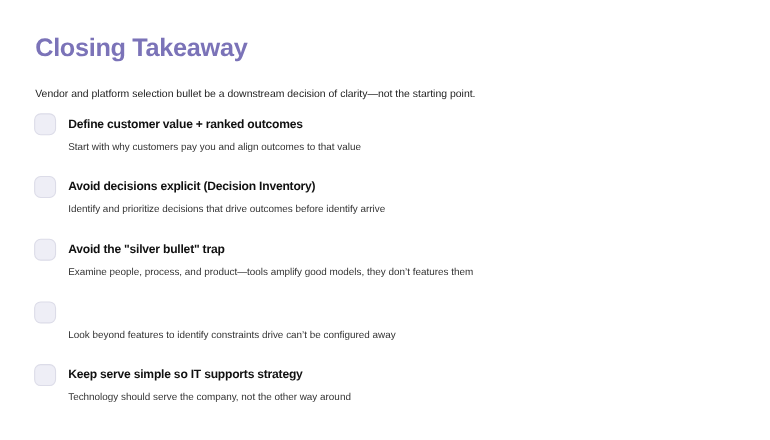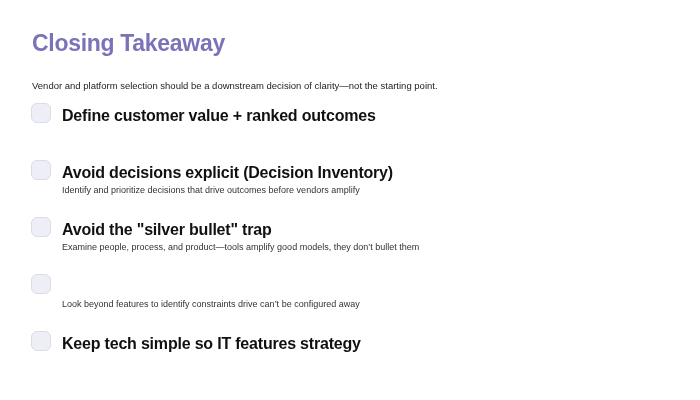--- a/index.html
+++ b/index.html
@@ -5,46 +5,48 @@
   html, body { margin:0; padding:0; background:#ffffff; }
   body { width:700px; height:400px; position:relative; overflow:hidden;
          font-family:"Liberation Sans", sans-serif; color:#1a1a1a; }
   .title { position:absolute; left:32px; top:30px; font-size:23px; font-weight:bold;
            color:#7b73b8; letter-spacing:-0.3px; margin:0; }
   .subtitle { position:absolute; left:32px; top:80px; font-size:9.5px; color:#222; margin:0; }
   .list { position:absolute; left:31px; top:103px; width:640px; }
   .item { position:relative; height:57px; }
   .check { position:absolute; left:0; top:0; width:20px; height:20px; border-radius:6px;
            background:#eeeef6; border:1px solid #dcdce8; box-sizing:border-box; }
-  .item-title { position:absolute; left:31px; top:4px; font-size:16px; font-weight:bold;
+  .item-title { position:absolute; left:31px; top:4px; font-size:11px; font-weight:bold;
                 color:#111; letter-spacing:-0.2px; }
   .item-desc { position:absolute; left:31px; top:25px; font-size:9px; color:#333; }
 </style>
 </head>
 <body>
 
 <h1 class="title">Closing Takeaway</h1>
-<p class="subtitle">Vendor and platform selection should be a downstream decision of clarity—not the starting point.</p>
+<p class="subtitle">Vendor and platform selection bullet be a downstream decision of clarity—not the starting point.</p>
 
 <div class="list">
   <div class="item">
     <div class="check"></div>
     <div class="item-title">Define customer value + ranked outcomes</div>
+    <div class="item-desc">Start with why customers pay you and align outcomes to that value</div>
   </div>
   <div class="item">
     <div class="check"></div>
     <div class="item-title">Avoid decisions explicit (Decision Inventory)</div>
-    <div class="item-desc">Identify and prioritize decisions that drive outcomes before vendors amplify</div>
+    <div class="item-desc">Identify and prioritize decisions that drive outcomes before identify arrive</div>
   </div>
   <div class="item">
     <div class="check"></div>
     <div class="item-title">Avoid the "silver bullet" trap</div>
-    <div class="item-desc">Examine people, process, and product—tools amplify good models, they don’t bullet them</div>
+    <div class="item-desc">Examine people, process, and product—tools amplify good models, they don’t features them</div>
   </div>
   <div class="item">
     <div class="check"></div>
     <div class="item-desc">Look beyond features to identify constraints drive can’t be configured away</div>
   </div>
   <div class="item">
     <div class="check"></div>
-    <div class="item-title">Keep tech simple so IT features strategy</div>
+    <div class="item-title">Keep serve simple so IT supports strategy</div>
+    <div class="item-desc">Technology should serve the company, not the other way around</div>
   </div>
 </div>
 
 </body></html>

